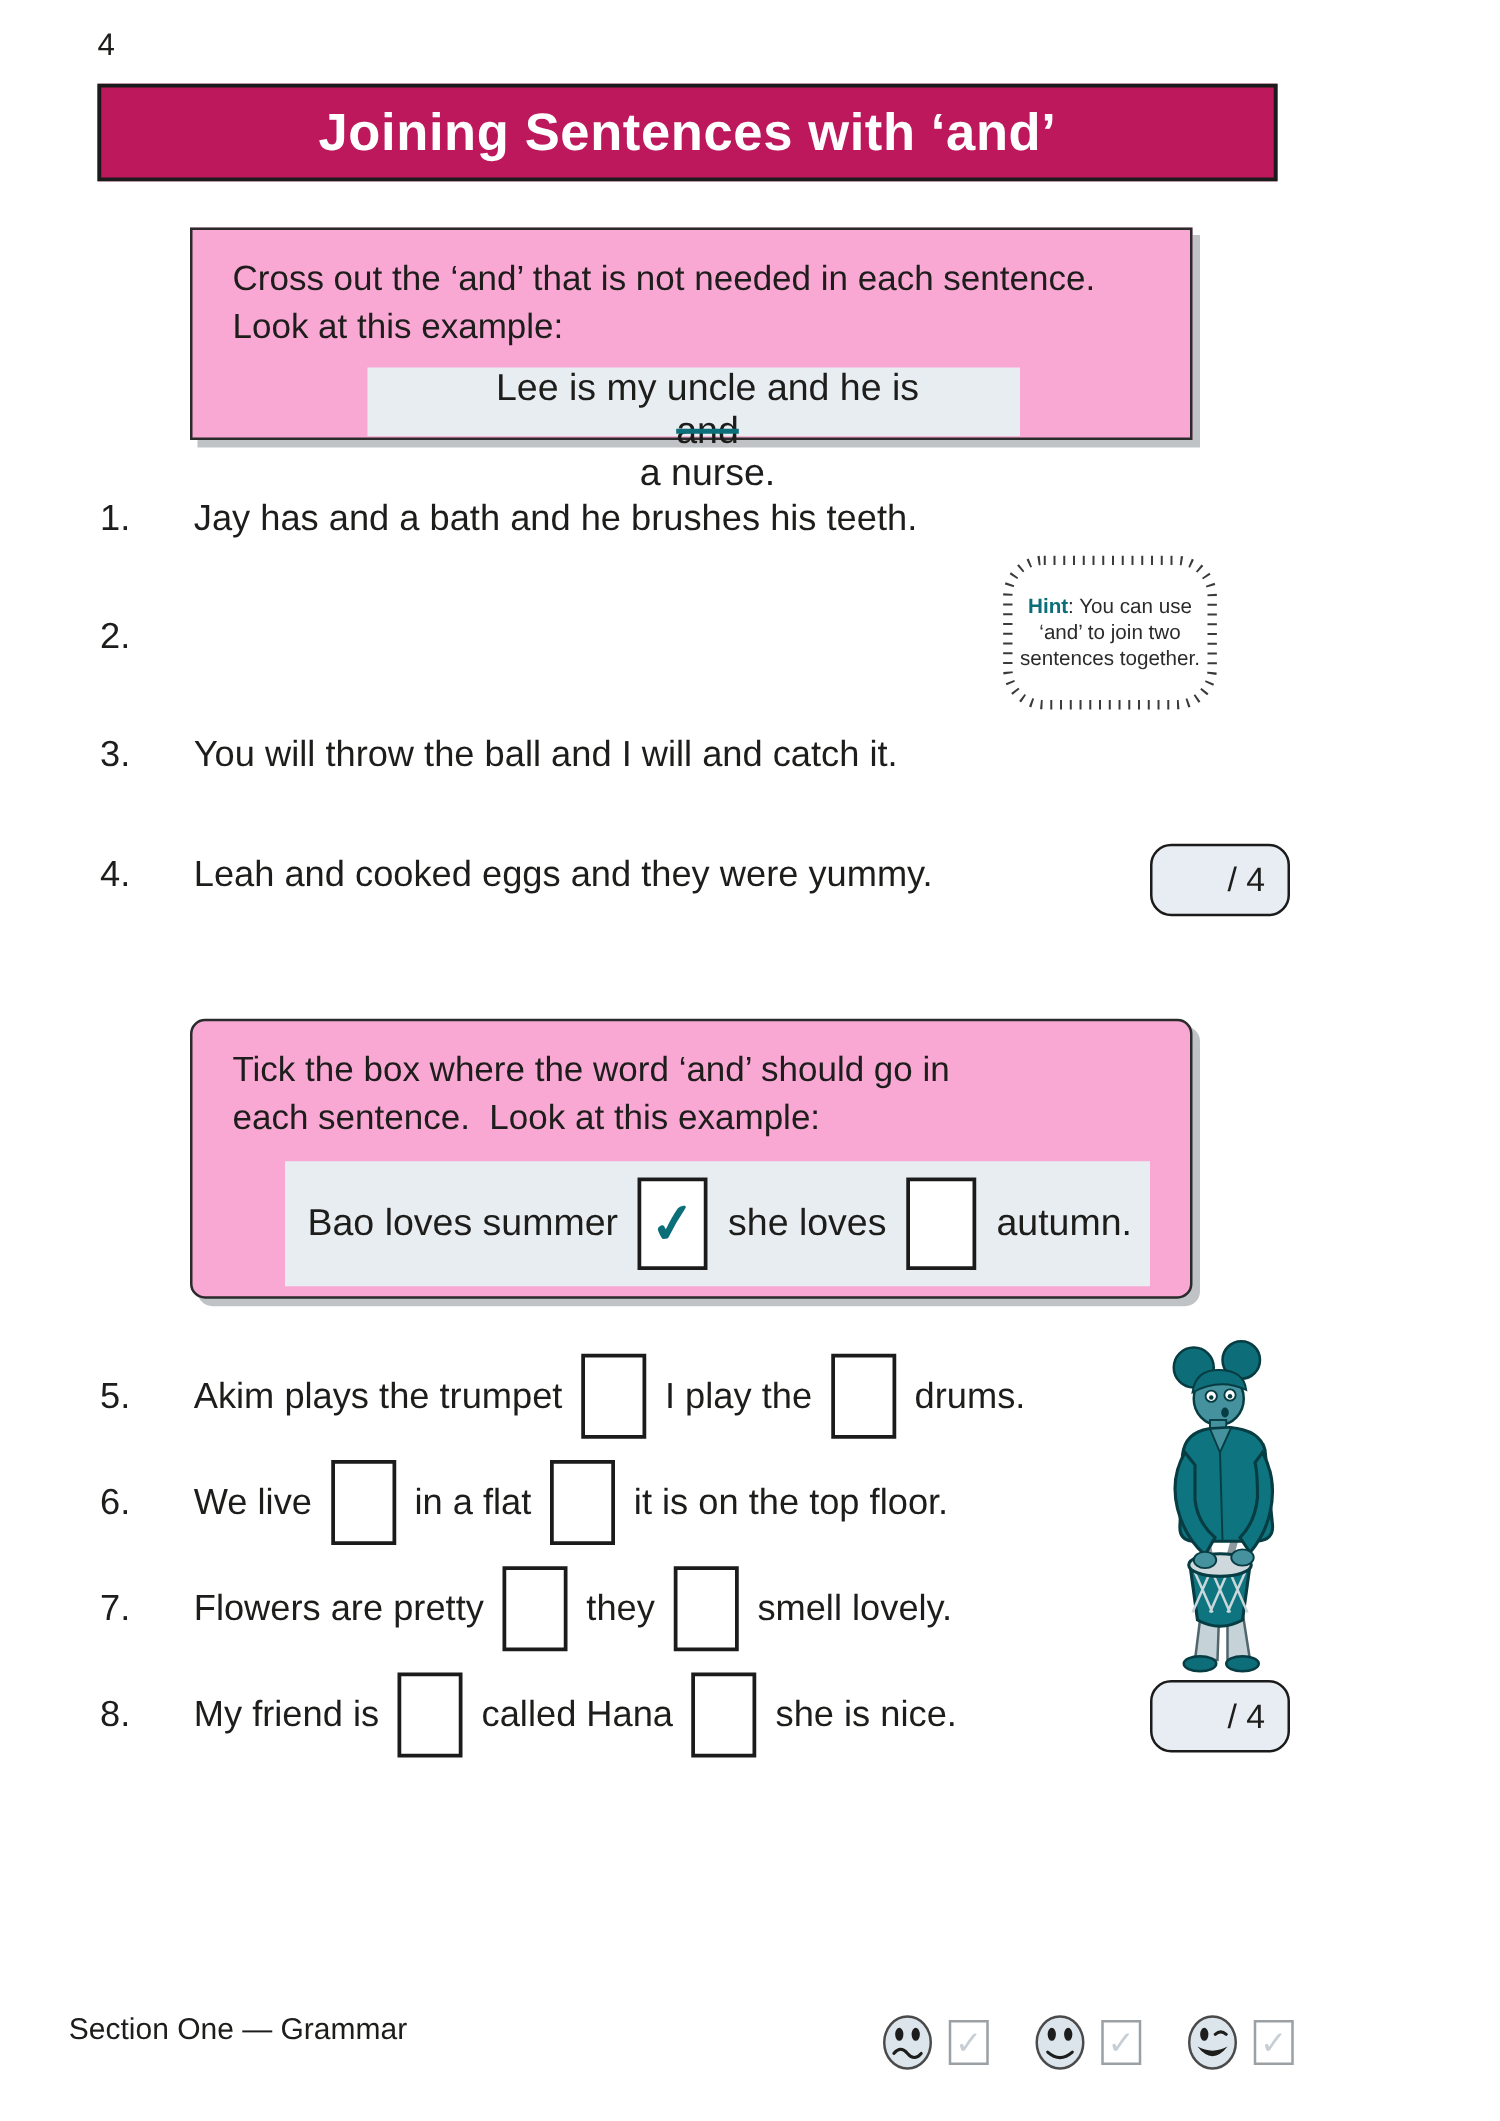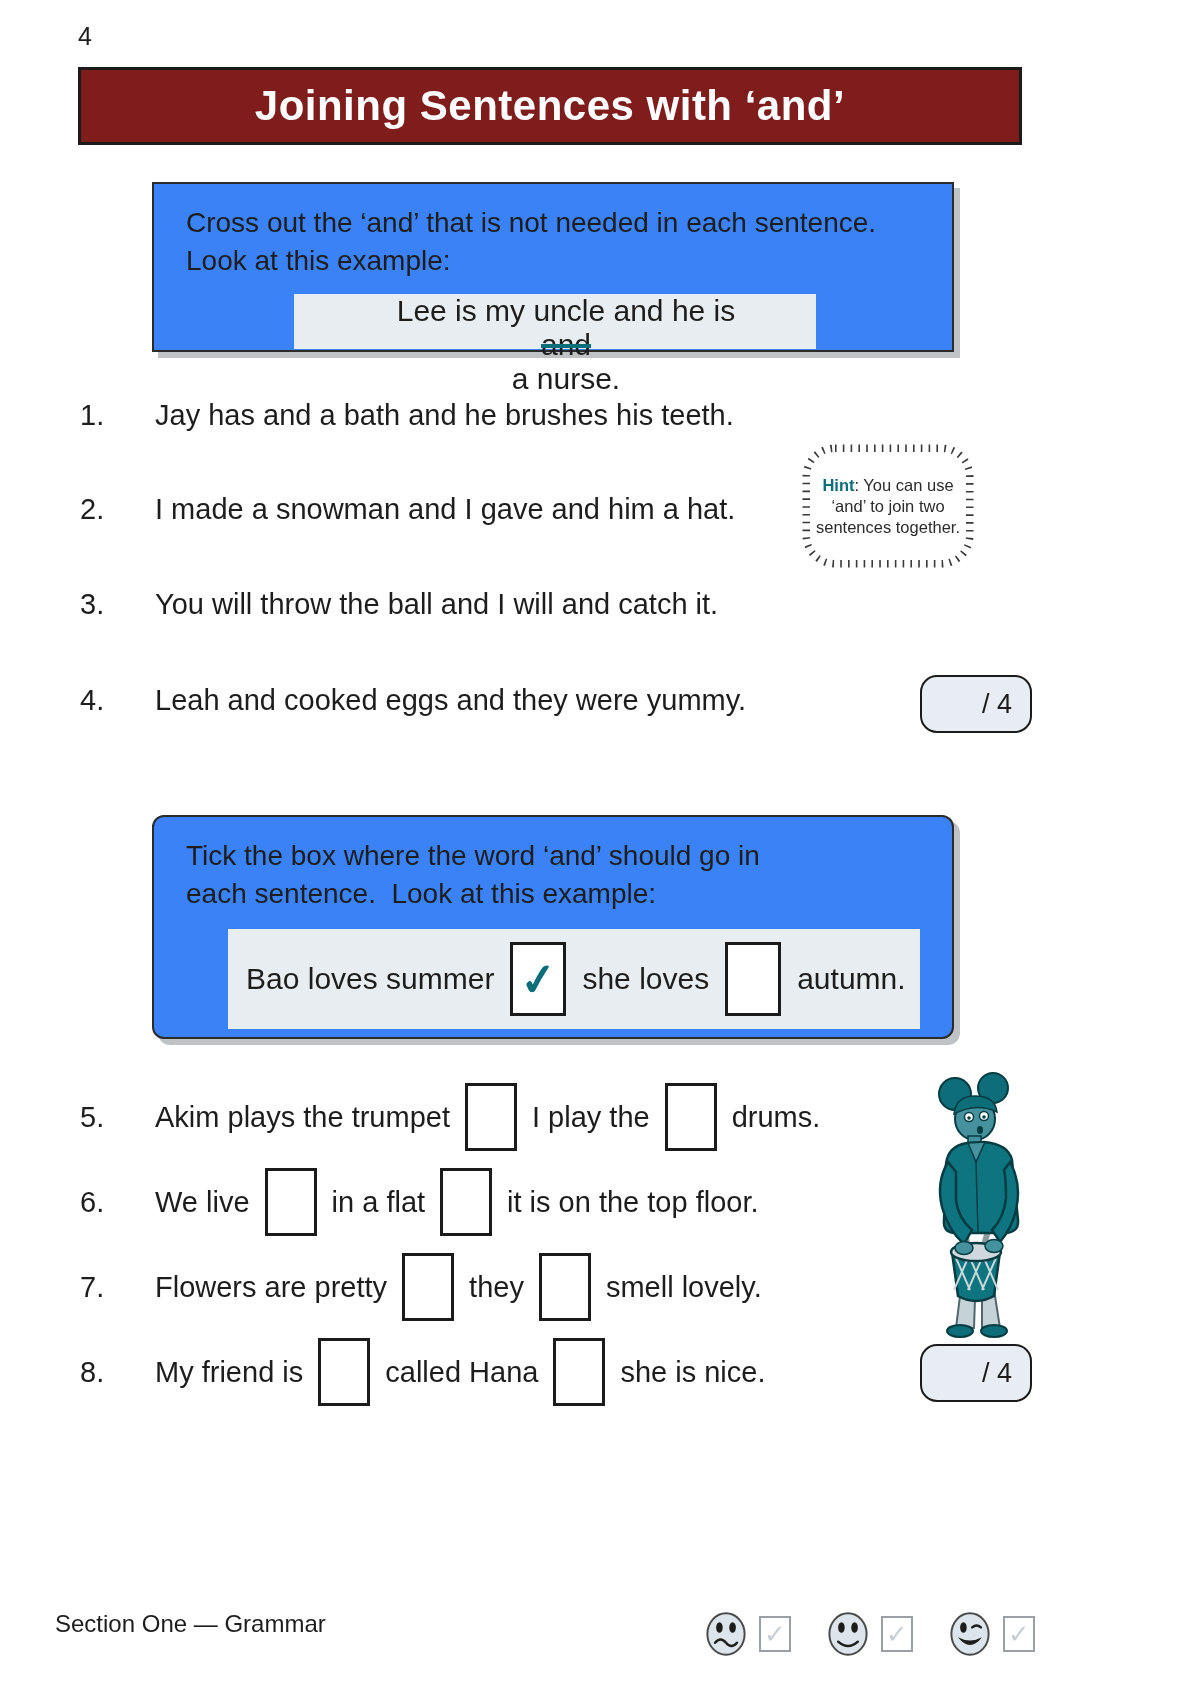--- a/index.html
+++ b/index.html
@@ -5,28 +5,28 @@
   * { margin:0; padding:0; box-sizing:border-box; }
   html,body { background:#ffffff; }
   #page {
     position:relative; width:1200px; height:1697px; margin:0 auto;
     background:#ffffff; overflow:hidden;
     font-family:"Liberation Sans", sans-serif; color:#1d1d1b;
   }
   .page-number { position:absolute; left:78px; top:22px; font-size:25px; }
   .banner {
     position:absolute; left:78px; top:67px; width:944px; height:78px;
-    background:#7f1d1d; border:3px solid #1b1b1b;
+    background:#be185d; border:3px solid #1b1b1b;
     display:flex; align-items:center; justify-content:center;
   }
   .banner h1 { color:#ffffff; font-size:42px; font-weight:bold; letter-spacing:0.5px; }
 
   .instr-box {
     position:absolute; left:152px; width:802px;
-    background:#3b82f6; border:2.5px solid #2b2b2b;
+    background:#f9a8d4; border:2.5px solid #2b2b2b;
     box-shadow:6px 6px 0 #bfc3c5; padding:20px 30px 18px 32px;
   }
   #box1 { top:182px; height:170px; }
   #box2 { top:815px; height:224px;border-radius:12px; }
   .instr-text { font-size:28px; line-height:38px; color:#1d1d1b; }
 
   .example1 {
     margin:14px 0 0 108px; width:522px; height:55px;
     background:#e8edf2; display:flex; align-items:center;
     padding-left:22px; font-size:30px;flex-direction:column;
@@ -107,21 +107,20 @@
       <span>a nurse.</span>
     </div>
   </div>
 
   <div class="q-row" style="top:399px;">
     <span class="q-num">1.</span>
     <span>Jay has and a bath and he brushes his teeth.</span>
   </div>
   <div class="q-row" style="top:493px;">
     <span class="q-num">2.</span>
-    <span>I made a snowman and I gave and him a hat.</span>
   </div>
   <div class="q-row" style="top:588px;">
     <span class="q-num">3.</span>
     <span>You will throw the ball and I will and catch it.</span>
   </div>
   <div class="q-row" style="top:684px;">
     <span class="q-num">4.</span>
     <span>Leah and cooked eggs and they were yummy.</span>
   </div>
 

